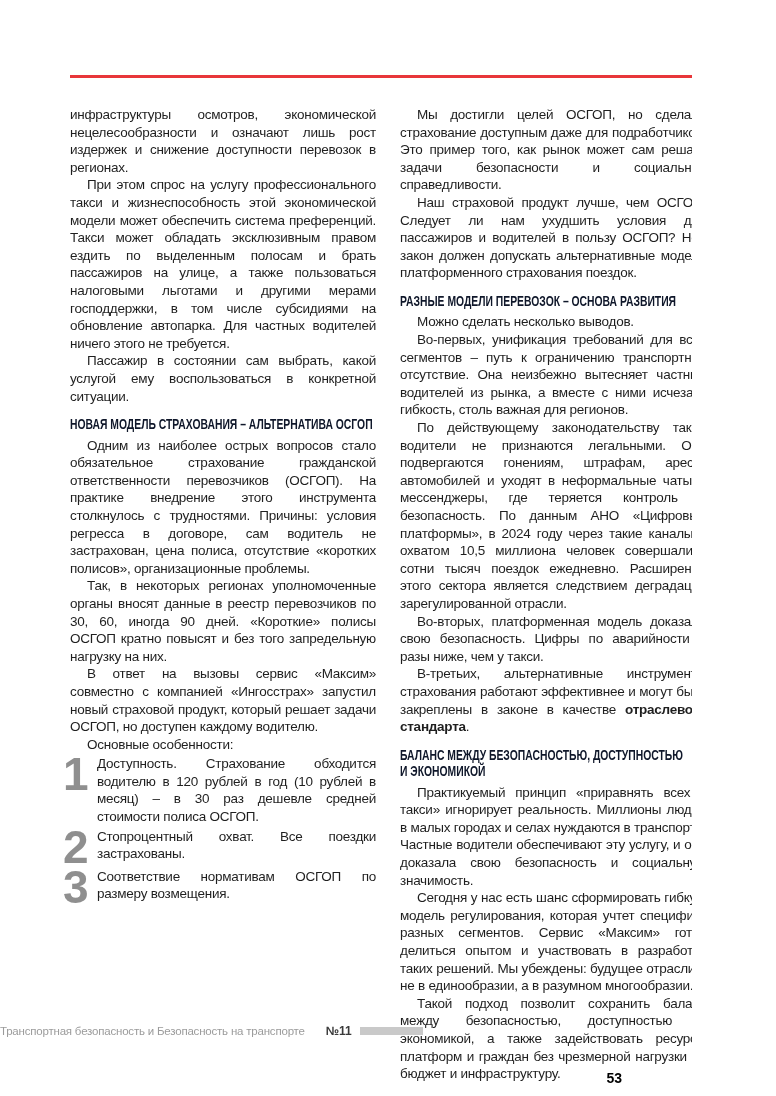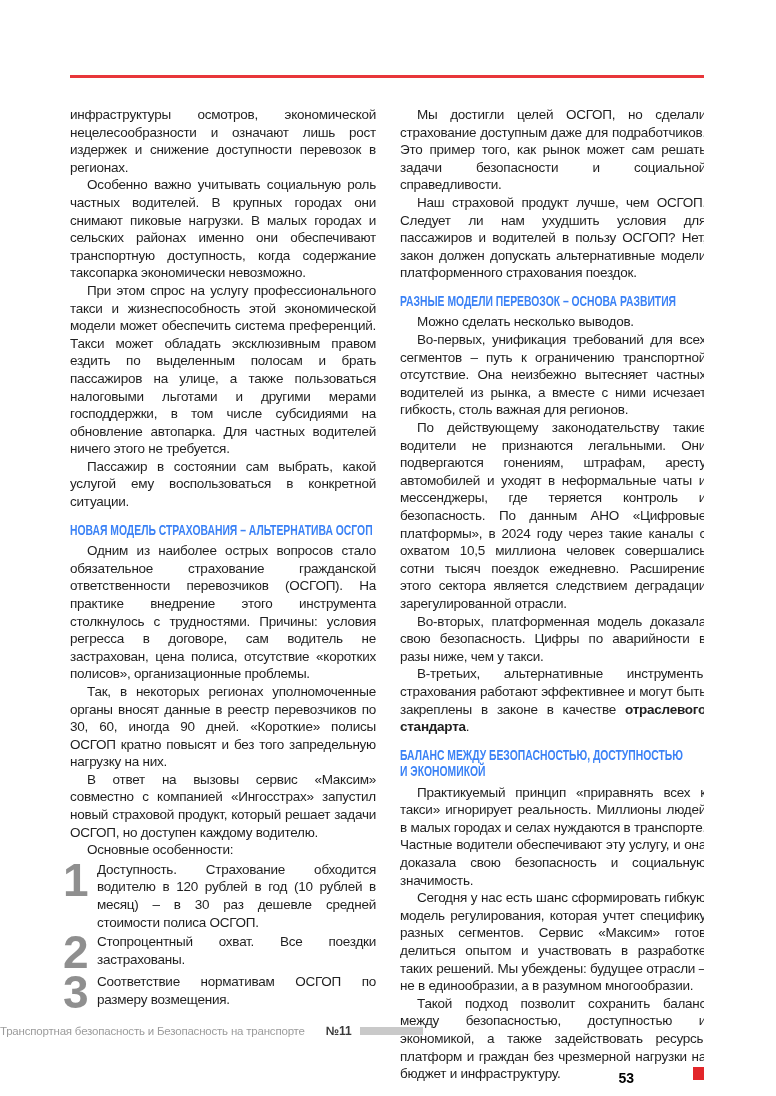--- a/index.html
+++ b/index.html
@@ -3,21 +3,20 @@
 <meta charset="utf-8">
 <style>
   html, body { margin: 0; padding: 0; background: #ffffff; }
   .page {
     position: relative;
     width: 692px; height: 1096px;
     background: #ffffff;
     overflow: hidden;
     font-family: "Liberation Sans", sans-serif;
     color: #1f1f1f;
-    padding-left: 12px;
   }
   .top-rule {
     position: absolute;
     left: 70px; top: 75px;
     width: 636px; height: 3px;
     background: #e8363a;
   }
   .columns {
     position: absolute;
     left: 70px; top: 106px;
@@ -33,21 +32,21 @@
     letter-spacing: -0.25px;
     text-align: justify;
     hyphens: auto; -webkit-hyphens: auto;
   }
   p.indent { text-indent: 17px; }
   .heading {
     margin: 11px 0 4px 0;
     font-weight: bold;
     font-size: 14px;
     line-height: 16.5px;
-    color: #3b82f6;
+    color: #0f172a;
   }
   .heading .hin {
     display: inline-block;
     white-space: pre;
     transform: scaleX(0.74);
     transform-origin: 0 50%;
   }
   .features { margin-top: 2px; }
   .feature { display: flex; margin-top: 2px; }
   .feature-num {
@@ -103,21 +102,20 @@
 <body>
 
 <div class="page">
 
   <div class="top-rule"></div>
 
   <div class="columns">
 
     <div class="col">
       <p class="body" lang="ru">инфраструктуры осмотров, экономической нецелесообразности и означают лишь рост издержек и снижение доступности перевозок в регионах.</p>
-      <p class="body indent" lang="ru">Особенно важно учитывать социальную роль частных водителей. В крупных городах они снимают пиковые нагрузки. В малых городах и сельских районах именно они обеспечивают транспортную доступность, когда содержание таксопарка экономически невозможно.</p>
       <p class="body indent" lang="ru">При этом спрос на услугу профессионального такси и жизнеспособность этой экономической модели может обеспечить система преференций. Такси может обладать эксклюзивным правом ездить по выделенным полосам и брать пассажиров на улице, а также пользоваться налоговыми льготами и другими мерами господдержки, в том числе субсидиями на обновление автопарка. Для частных водителей ничего этого не требуется.</p>
       <p class="body indent" lang="ru">Пассажир в состоянии сам выбрать, какой услугой ему воспользоваться в конкретной ситуации.</p>
       <div class="heading"><span class="hin">НОВАЯ МОДЕЛЬ СТРАХОВАНИЯ – АЛЬТЕРНАТИВА ОСГОП</span></div>
       <p class="body indent" lang="ru">Одним из наиболее острых вопросов стало обязательное страхование гражданской ответственности перевозчиков (ОСГОП). На практике внедрение этого инструмента столкнулось с трудностями. Причины: условия регресса в договоре, сам водитель не застрахован, цена полиса, отсутствие «коротких полисов», организационные проблемы.</p>
       <p class="body indent" lang="ru">Так, в некоторых регионах уполномоченные органы вносят данные в реестр перевозчиков по 30, 60, иногда 90 дней. «Короткие» полисы ОСГОП кратно повысят и без того запредельную нагрузку на них.</p>
       <p class="body indent" lang="ru">В ответ на вызовы сервис «Максим» совместно с компанией «Ингосстрах» запустил новый страховой продукт, который решает задачи ОСГОП, но доступен каждому водителю.</p>
       <p class="body indent" lang="ru">Основные особенности:</p>
       <div class="features">
         <div class="feature">
           <div class="feature-num">1</div>

